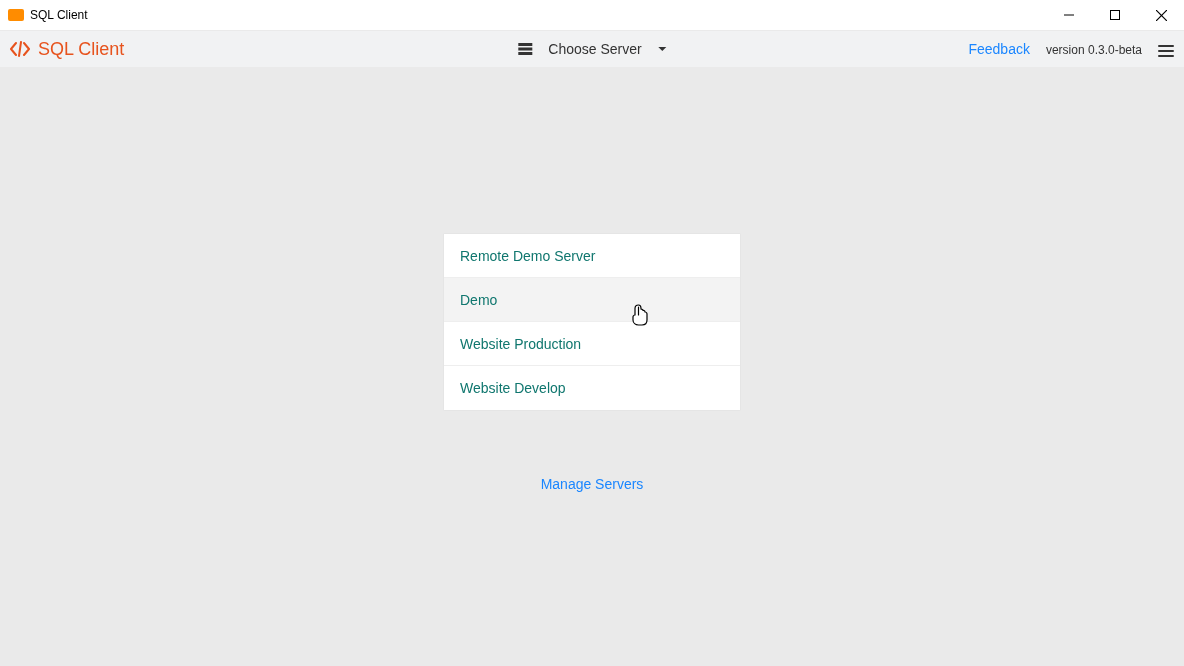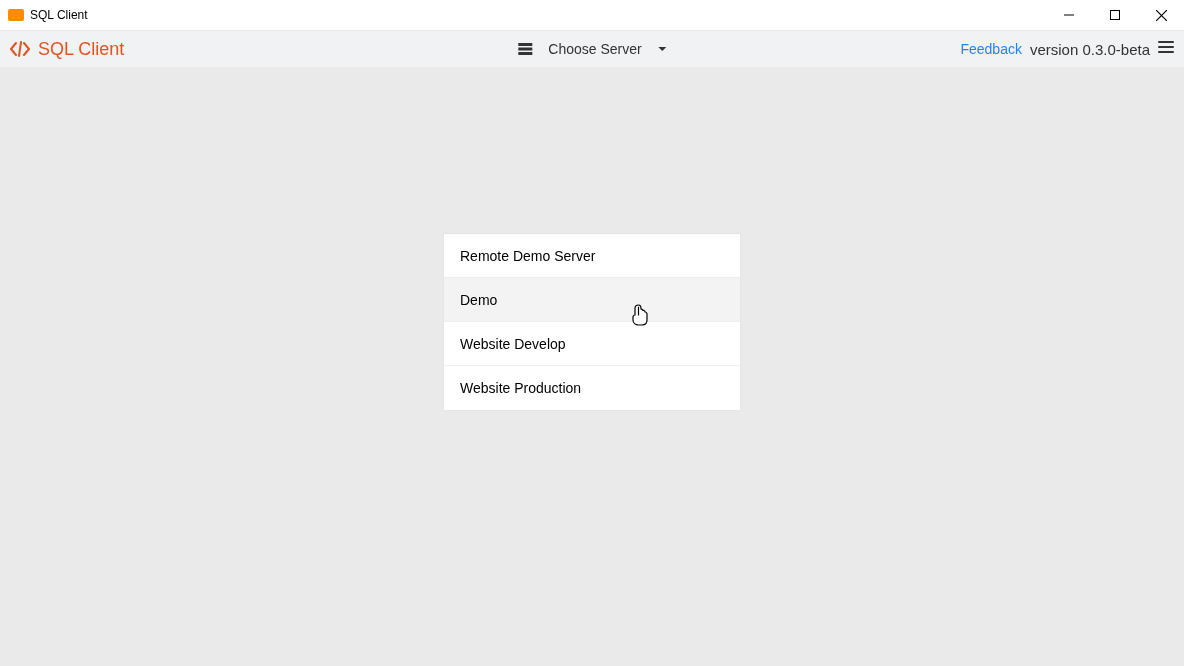--- a/index.html
+++ b/index.html
@@ -89,25 +89,25 @@
       margin-left: 2px;
       border-left: 4px solid transparent;
       border-right: 4px solid transparent;
       border-top: 4px solid #333;
       vertical-align: middle;
     }
 
     .header-right {
       margin-left: auto;
       display: flex;
-      align-items: flex-start;
-      gap: 8px;
+      align-items: flex-end;
+      gap: 16px;
     }
     .feedback-link { color: #1a86ff; font-size: 14px; }
-    .version-text { color: #333; font-size: 15px; }
+    .version-text { color: #333; font-size: 12px; }
     .hamburger svg { display: block; }
 
     
     .main {
       background: #eaeaea;
       height: calc(666px - 30px - 38px);
       position: relative;
     }
 
     .server-panel {
@@ -120,21 +120,21 @@
       border-radius: 2px;
       box-shadow: 0 0 0 rgba(0,0,0,0);
     }
     .server-item {
       height: 44px;
       display: flex;
       align-items: center;
       padding: 0 16px;
       border-bottom: 1px solid #eee;
       font-size: 14px;
-      color: #000000;
+      color: #0f766e;
       background: #fff;
       cursor: default;
     }
     .server-item:last-child { border-bottom: none; }
     .server-item.hovered { background: #f3f3f3; }
 
     .manage-link {
       position: absolute;
       left: 443px;
       top: 408px;
@@ -218,27 +218,30 @@
 
 <div class="main">
   <div class="server-panel">
     <div class="server-item">
       <span>Remote Demo Server</span>
     </div>
     <div class="server-item hovered">
       <span>Demo</span>
     </div>
     <div class="server-item">
+      <span>Website Production</span>
+    </div>
+    <div class="server-item">
       <span>Website Develop</span>
     </div>
-    <div class="server-item">
-      <span>Website Production</span>
-    </div>
-  </div>
-
+  </div>
+
+  <div class="manage-link">
+    <span>Manage Servers</span>
+  </div>
 
   <div class="cursor-pointer">
     <svg width="18" height="22" viewBox="0 0 18 22">
       <path d="M6.5 1 C4.5 1 3 2.5 3 4.5 L3 11 C2 11 1 12 1 13 L1 16 C1 19 3.5 21 6.5 21 L10 21 C13 21 15 19 15 16 L15 10 C15 9 14 8 13 8 C13 7 12 6.2 11 6.5 C11 5.5 10 5 9 5.2 L9 4.5 C9 2.5 8 1 6.5 1 Z" fill="#fff" stroke="#000" stroke-width="1.2" stroke-linejoin="round"></path>
       <line x1="6.5" y1="3" x2="6.5" y2="11" stroke="#000" stroke-width="1.2" stroke-linecap="round"></line>
     </svg>
   </div>
 </div>
 
 </body></html>

